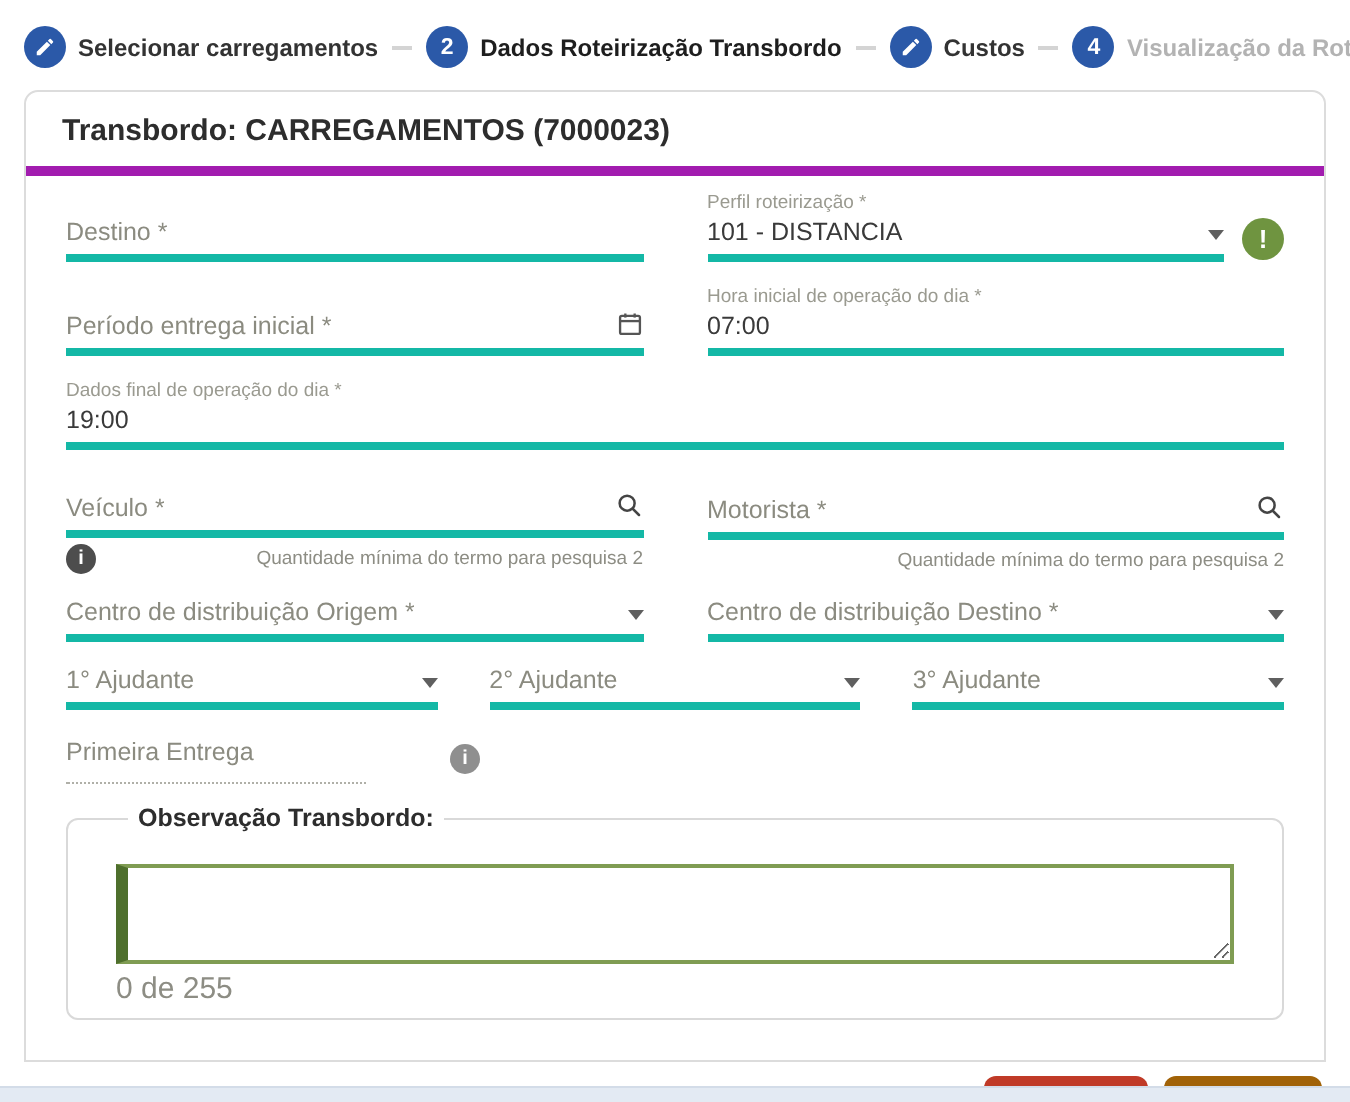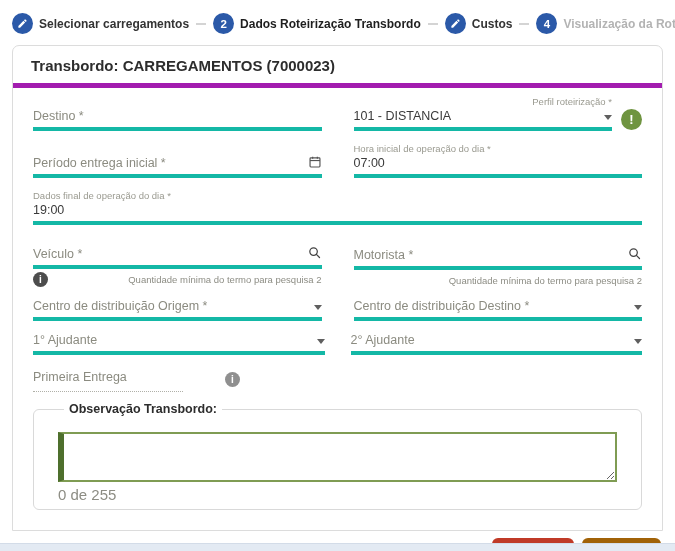--- a/index.html
+++ b/index.html
@@ -145,21 +145,21 @@
   <div class="panel-title">Transbordo: CARREGAMENTOS (7000023)</div>
 
   <div class="form">
 
     <div class="form-row">
       <div class="field">
         <div class="f-line">
           <span class="ph">Destino *</span>
         </div>
       </div>
-      <div class="with-badge" style="flex:1;text-align:right;">
+      <div class="with-badge" style="flex:1;">
         <div class="field">
           <div class="float-label">Perfil roteirização *</div>
           <div class="f-line">
             <span class="val">101 - DISTANCIA</span>
             <span class="caret"></span>
           </div>
         </div>
         <span class="alert-badge"></span>
       </div>
     </div>
@@ -250,20 +250,26 @@
           <span class="ph">1° Ajudante</span>
           <span class="caret"></span>
         </div>
       </div>
       <div class="field">
         <div class="f-line">
           <span class="ph">2° Ajudante</span>
           <span class="caret"></span>
         </div>
       </div>
+      <div class="field">
+        <div class="f-line">
+          <span class="ph">3° Ajudante</span>
+          <span class="caret"></span>
+        </div>
+      </div>
     </div>
 
     <div class="pe-row">
       <div class="pe-field">
         <span class="ph">Primeira Entrega</span>
       </div>
       <span class="info-icon info-icon--gray"></span>
     </div>
 
     <fieldset class="obs">

